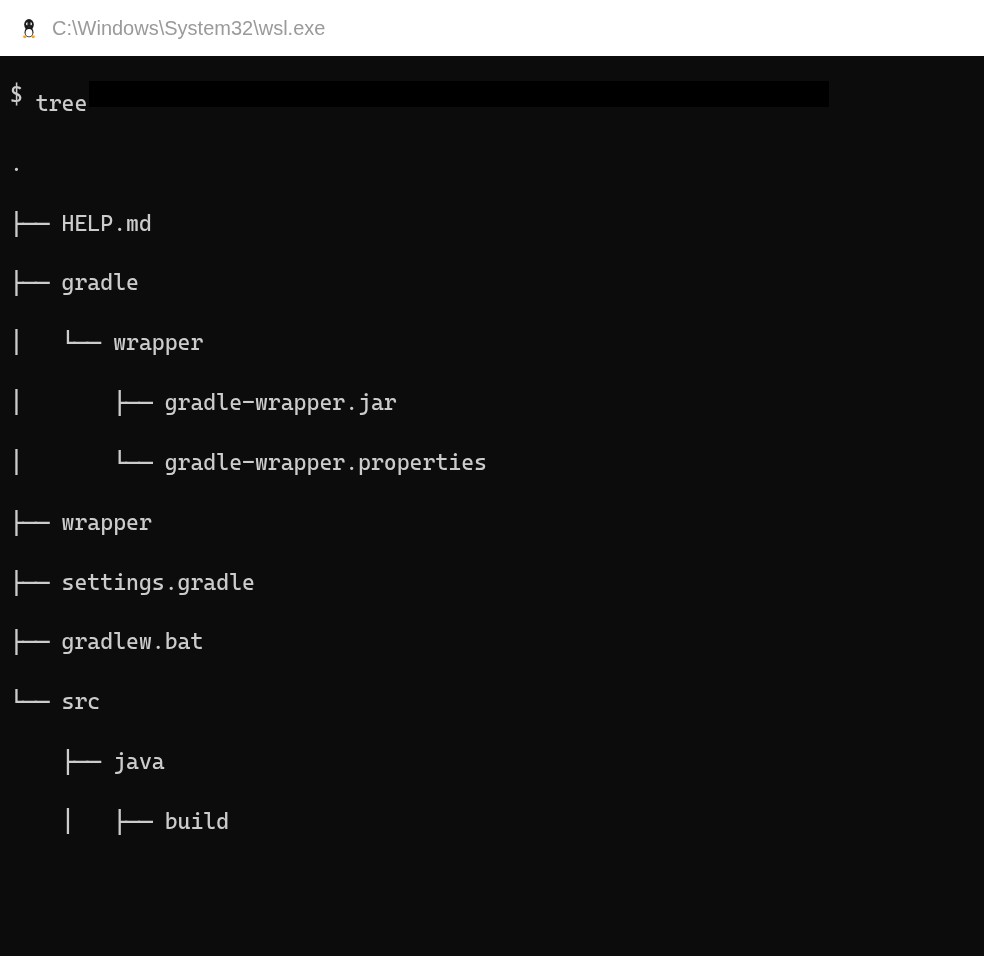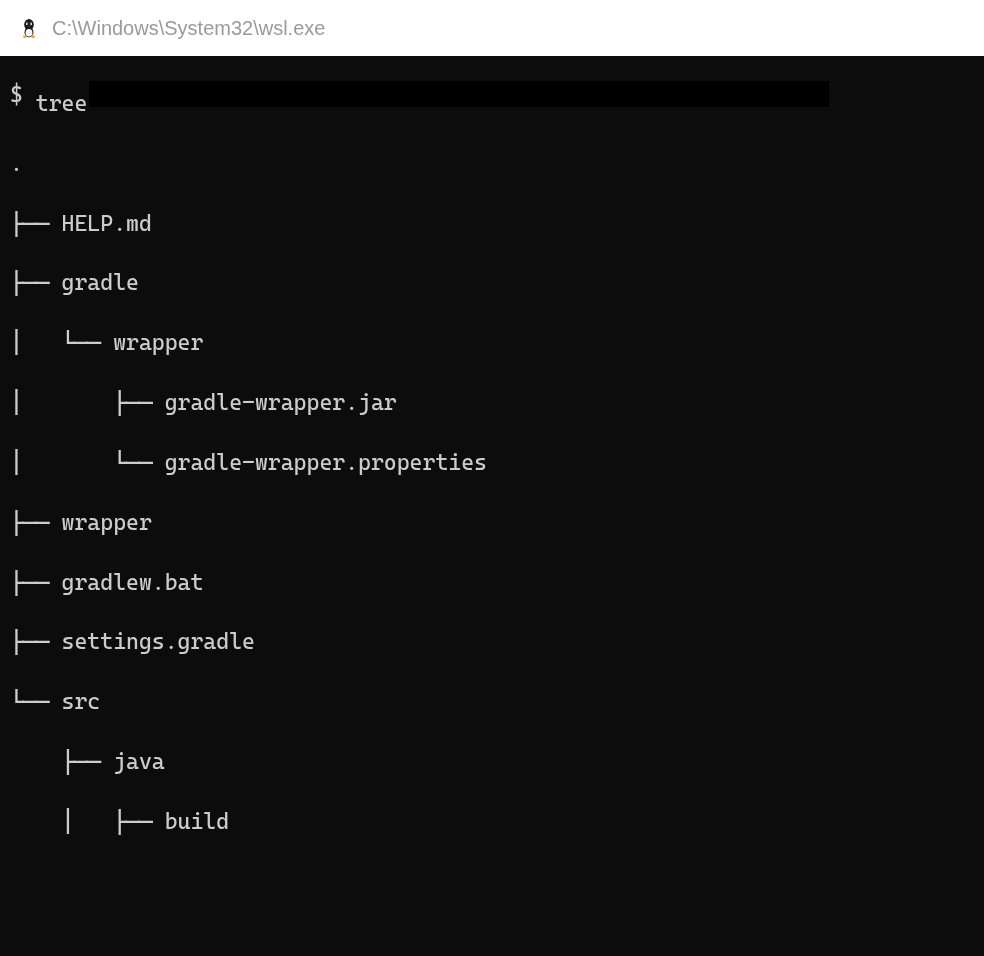--- a/index.html
+++ b/index.html
@@ -84,22 +84,22 @@
 </div>
 
 <div class="terminal"><span class="prompt-line"><span class="prompt-sign">$ </span><span class="cmd">tree</span><span class="redacted"></span></span>
 <div class="row">.</div>
 <div class="row">├── HELP.md</div>
 <div class="row">├── gradle</div>
 <div class="row">│   └── wrapper</div>
 <div class="row">│       ├── gradle-wrapper.jar</div>
 <div class="row">│       └── gradle-wrapper.properties</div>
 <div class="row">├── wrapper</div>
+<div class="row">├── settings.gradle</div>
 <div class="row">├── gradlew.bat</div>
-<div class="row">├── settings.gradle</div>
 <div class="row">└── src</div>
 <div class="row">    ├── java</div>
 <div class="row">    │   ├── build</div>
 
 
 
 
 
 
 

